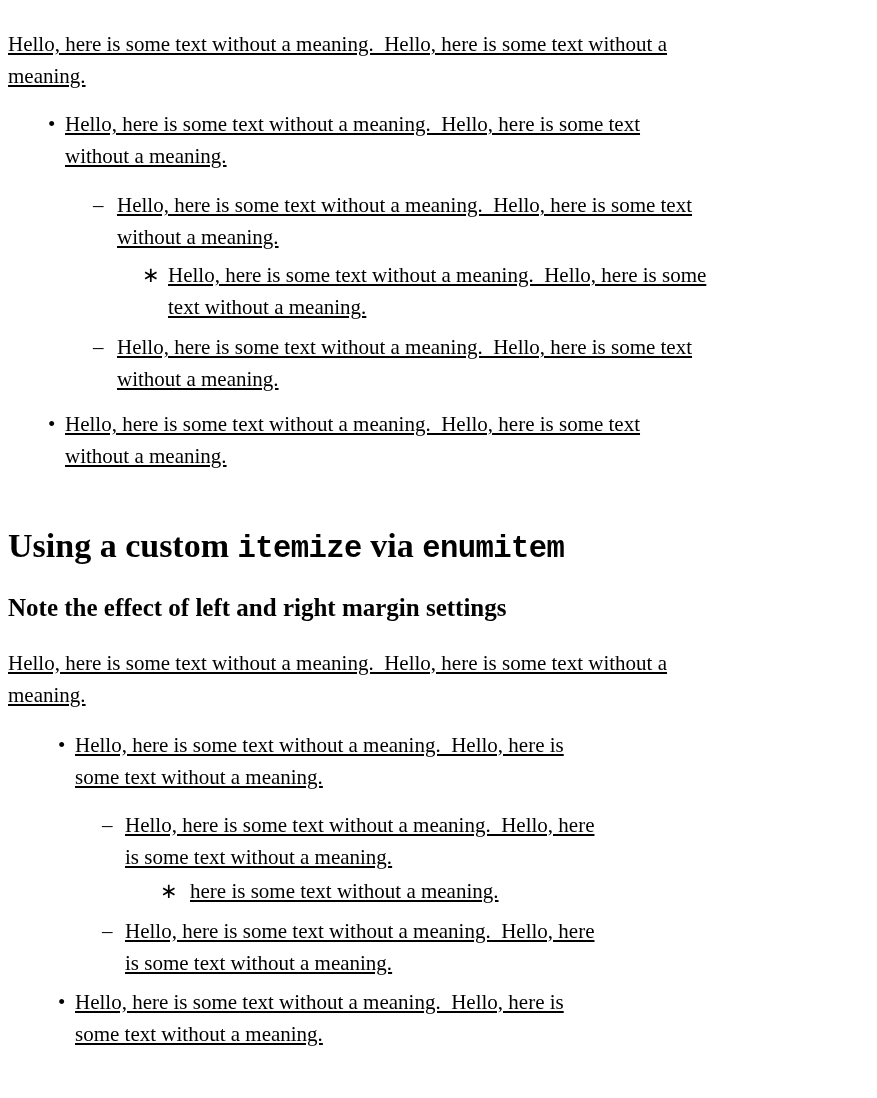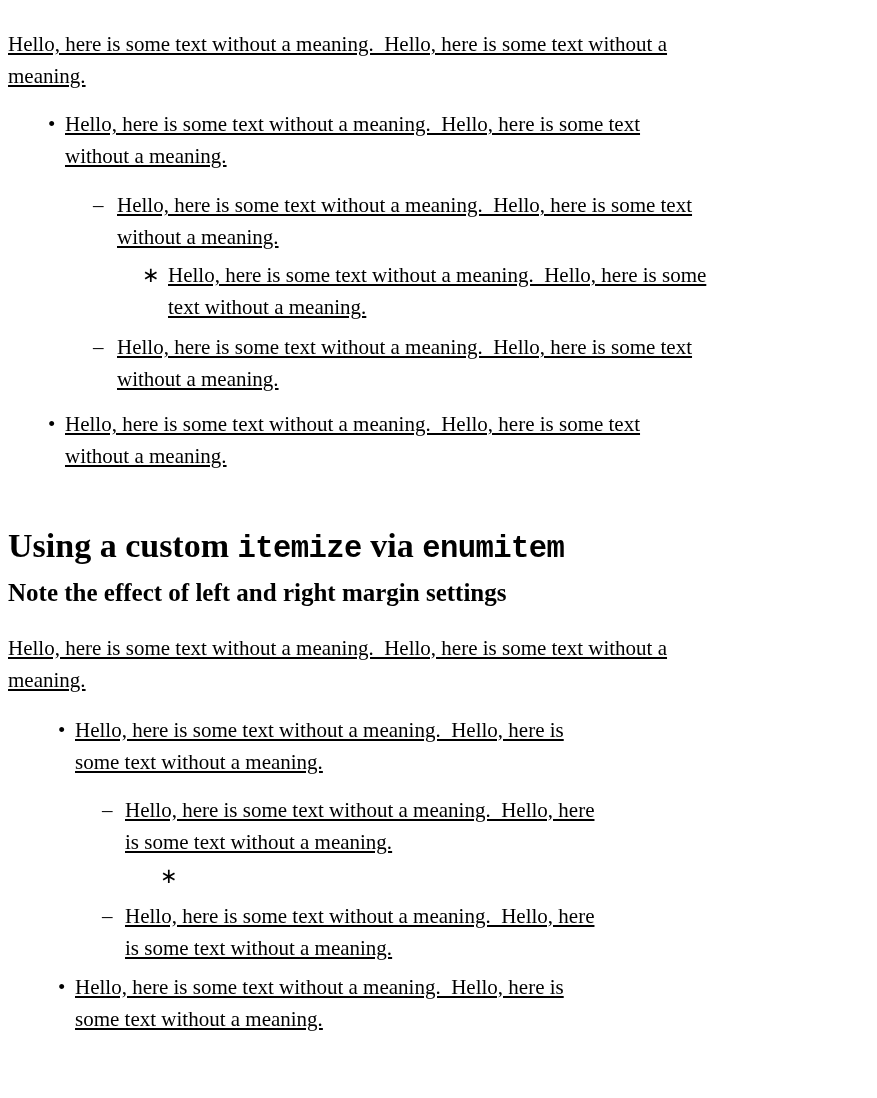--- a/index.html
+++ b/index.html
@@ -26,21 +26,21 @@
   .l1{margin-left:40px;}  .l1 .marker{width:17px;}
   .l2{margin-left:85px;}  .l2 .marker{width:24px;}
   .l3{margin-left:134px;} .l3 .marker{width:26px;}
   
   .l1b{margin-left:50px;}  .l1b .marker{width:17px;}
   .l2b{margin-left:94px;}  .l2b .marker{width:23px;}
   .l3b{margin-left:152px;} .l3b .marker{width:30px;}
   
   .mt2{margin-top:2px;}  .mt6{margin-top:6px;}  .mt7{margin-top:7px;}
   .mt8{margin-top:8px;}  .mt13{margin-top:13px;} .mt16{margin-top:16px;}
-  .mt17{margin-top:17px;} .mt18{margin-top:18px;} .mt22{margin-top:10px;}
+  .mt17{margin-top:17px;} .mt18{margin-top:18px;} .mt22{margin-top:25px;}
   .mt24{margin-top:24px;} .mt34{margin-top:54px;}
   .para.mt-para{margin-top:22px;}
 </style>
 </head>
 <body>
 
 <div class="page">
 
 
   <div class="para mt-para">
@@ -106,20 +106,21 @@
     <div class="item l2b mt16">
       <span class="marker">–</span>
       <div>
         <div class="ln">Hello, here is some text without a meaning.  Hello, here</div>
         <div class="ln">is some text without a meaning.</div>
       </div>
     </div>
     <div class="item l3b mt2">
       <span class="marker">∗</span>
       <div>
+        <div class="ln">here is some text without a meaning.</div>
       </div>
     </div>
     <div class="item l2b mt8">
       <span class="marker">–</span>
       <div>
         <div class="ln">Hello, here is some text without a meaning.  Hello, here</div>
         <div class="ln">is some text without a meaning.</div>
       </div>
     </div>
     <div class="item l1b mt7">

